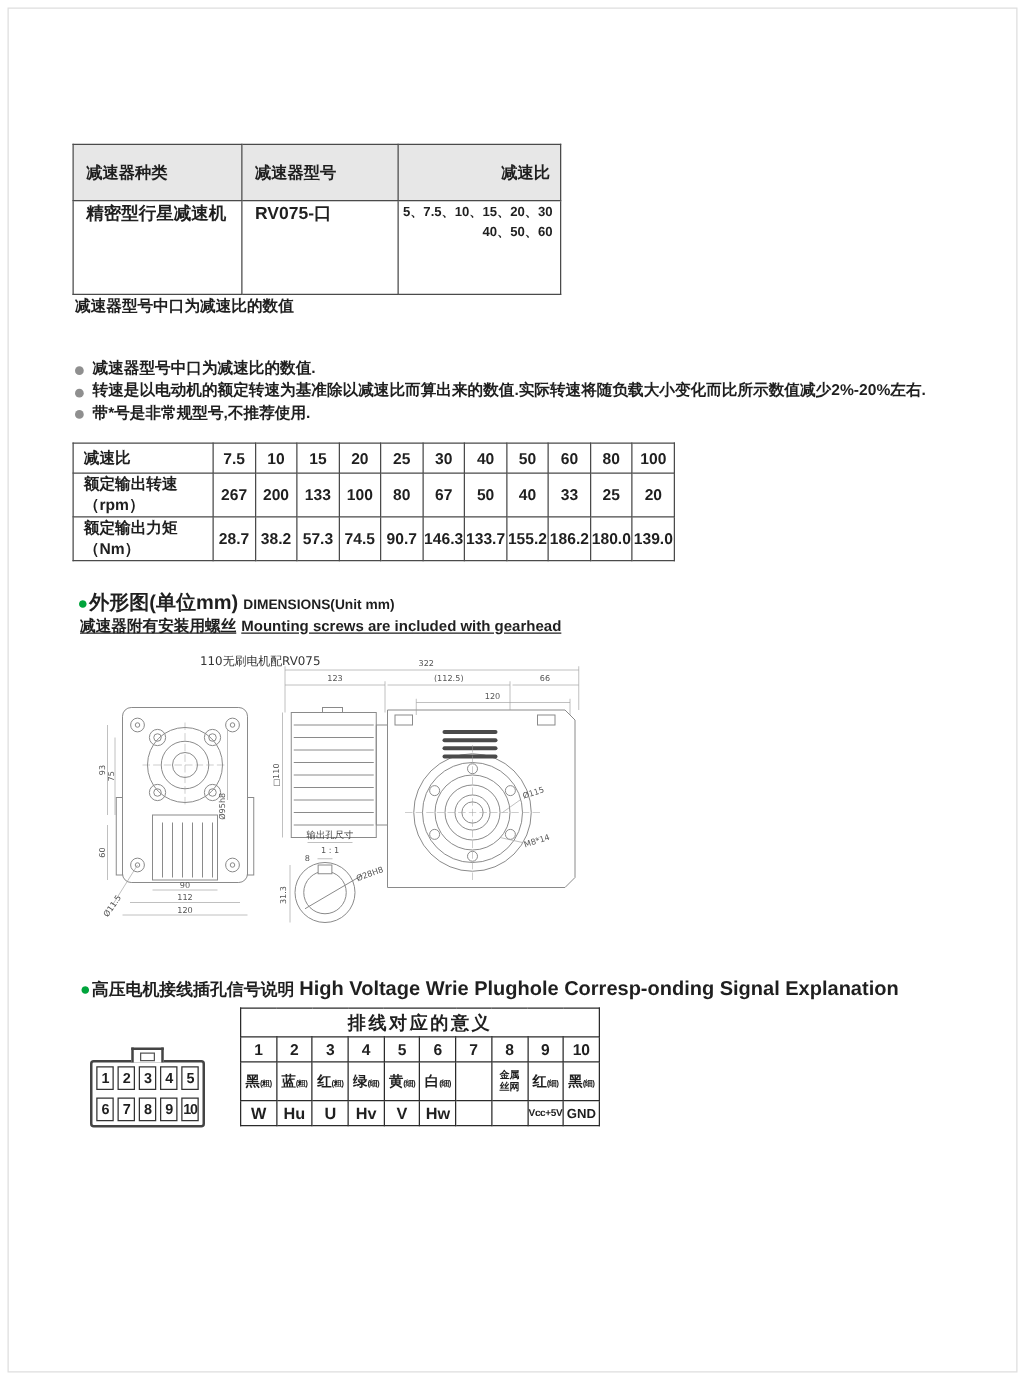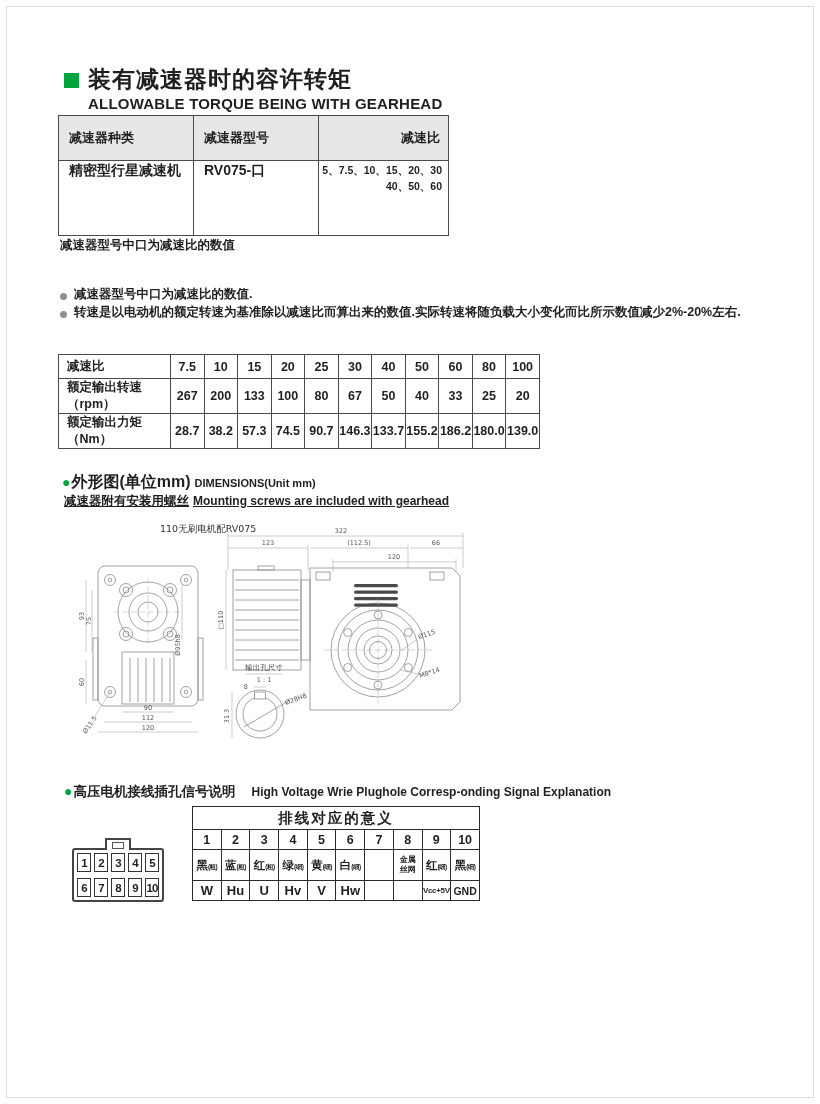--- a/index.html
+++ b/index.html
@@ -43,21 +43,21 @@
   .dim-sub .en{font-size:12px;margin-left:4px;}
 
   
   .drawing{position:absolute;left:78px;top:520px;}
   .drawing text{font-family:"DejaVu Sans",sans-serif;fill:#555;font-size:6.5px;}
   .drawing .cap{font-size:9.5px;fill:#333;}
   .drawing .cnlabel{font-size:7.5px;fill:#444;}
 
   
   .wire-head{position:absolute;left:64px;top:783px;font-size:13.5px;font-weight:700;}
-  .wire-head .en{font-size:12px;margin-left:16px;}
+  .wire-head .en{font-size:16px;margin-left:4px;}
 
   .connector{position:absolute;left:72px;top:848px;width:88px;height:50px;border:2px solid #444;
              border-radius:3px;background:#fff;}
   .conn-tab{position:absolute;left:50%;top:-12px;transform:translateX(-50%);width:22px;height:10px;
             border:2px solid #444;border-bottom:none;background:#fff;display:flex;align-items:center;justify-content:center;}
   .conn-tab-inner{width:10px;height:5px;border:1.5px solid #555;}
   .conn-rows{position:absolute;inset:3px;display:flex;flex-direction:column;justify-content:space-between;}
   .conn-row{display:flex;justify-content:space-between;}
   .conn-pin{width:14px;height:19px;border:1.5px solid #333;box-sizing:border-box;display:flex;
             align-items:center;justify-content:center;font-size:11.5px;font-weight:700;letter-spacing:-1px;}
@@ -74,27 +74,20 @@
   .wt-sig.gnd{font-size:10.5px;}
 
   .page-num{position:absolute;left:0;right:0;top:1048px;text-align:center;font-size:13.5px;font-weight:400;}
 </style>
 </head>
 <body>
 
 <div class="page">
   <div class="page-frame"></div>
 
-  <div class="sec-title">
-    <span class="green-sq"></span>
-    <div class="title-col">
-      <h1 class="title-cn">装有减速器时的容许转矩</h1>
-      <h2 class="title-en">ALLOWABLE TORQUE BEING WITH GEARHEAD</h2>
-    </div>
-  </div>
 
   <table class="t1">
     <colgroup>
         <col style="width:135px">
         <col style="width:125px">
         <col style="width:130px">
       </colgroup>
     <tbody>
         <tr>
       <th>减速器种类</th>
@@ -114,20 +107,24 @@
   <p class="t1-note">减速器型号中口为减速比的数值</p>
 
   <div class="notes">
     <div class="note-line">
       <span class="note-dot"></span>
       <span>减速器型号中口为减速比的数值.</span>
     </div>
     <div class="note-line">
       <span class="note-dot"></span>
       <span>转速是以电动机的额定转速为基准除以减速比而算出来的数值.实际转速将随负载大小变化而比所示数值减少2%-20%左右.</span>
+    </div>
+    <div class="note-line">
+      <span class="note-dot"></span>
+      <span>带*号是非常规型号,不推荐使用.</span>
     </div>
   </div>
 
   <table class="t2">
     <colgroup>
         <col class="c-label">
       </colgroup>
     <tbody>
         <tr>
       <td class="lbl">减速比</td>

